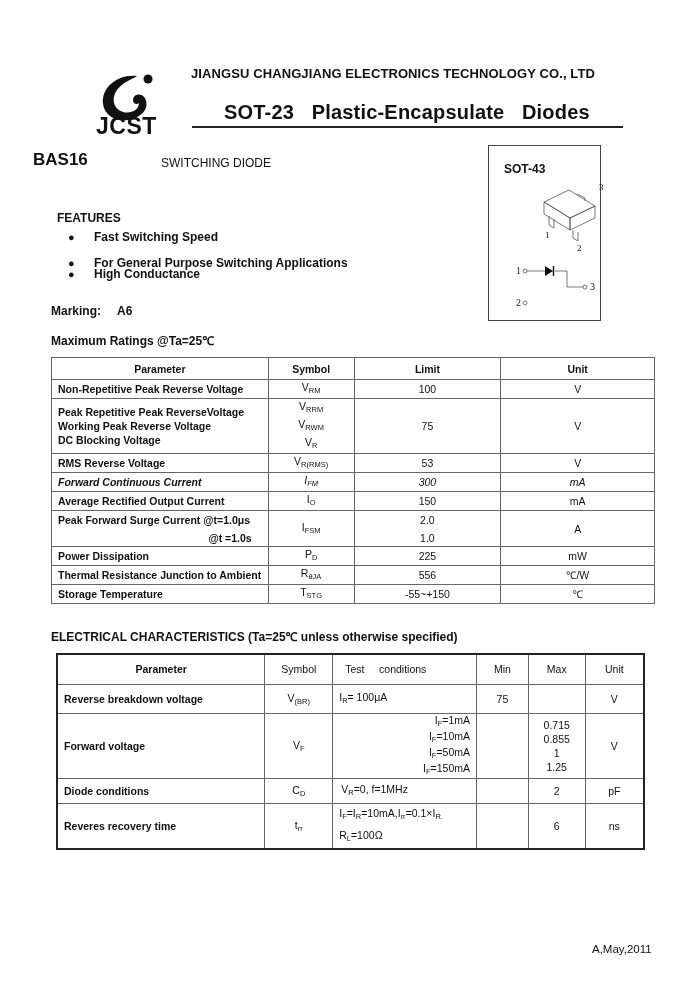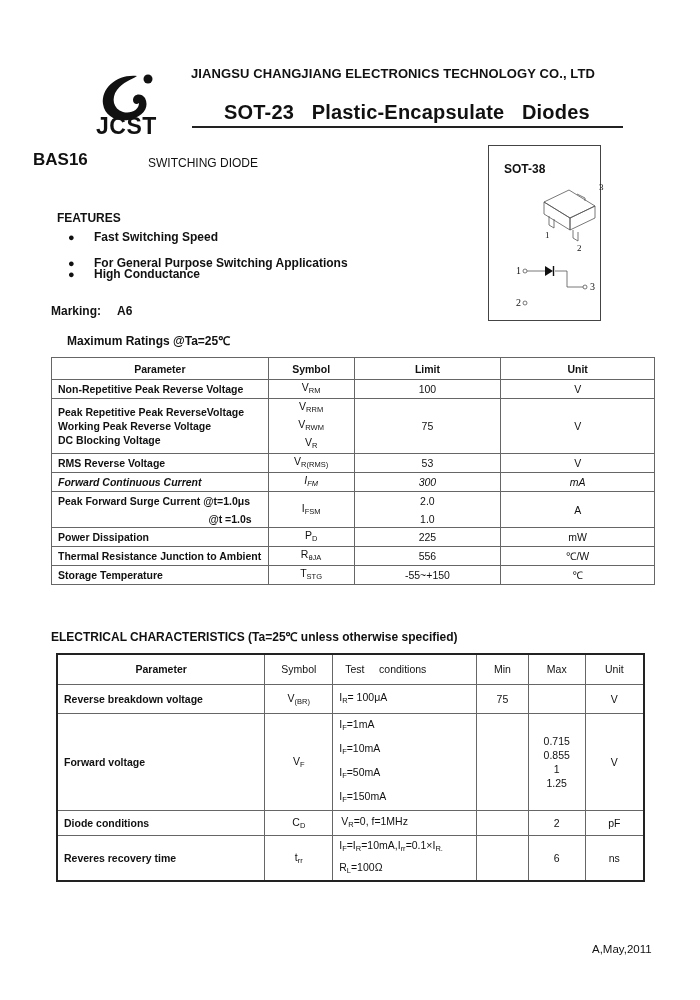--- a/index.html
+++ b/index.html
@@ -9,28 +9,28 @@
   .abs { position: absolute; }
 
   
   #logo { left: 95px; top: 58px; width: 70px; height: 80px; }
   #logo-text { left: 96px; top: 113px; font-size: 23px; font-weight: bold; letter-spacing: 0.5px; }
   #company { left: 191px; top: 66px; font-size: 13px; font-weight: bold; letter-spacing: 0.1px; text-align: center; }
   #doc-title { left: 224px; top: 101px; font-size: 20px; font-weight: bold; letter-spacing: 0.2px; word-spacing: 3px; }
   #title-rule { left: 192px; top: 126px; width: 431px; height: 1.5px; background: #222; }
 
   #part { left: 33px; top: 150px; font-size: 17px; font-weight: bold; }
-  #part-desc { left: 148px; top: 156px; font-size: 12px; }
+  #part-desc { left: 161px; top: 156px; font-size: 12px; }
 
   #features-h { left: 57px; top: 211px; font-size: 12px; font-weight: bold; }
   .feat { position: absolute; left: 68px; font-size: 12px; font-weight: bold; }
   .feat .bul { display: inline-block; width: 26px; font-size: 11px; }
   #marking { left: 51px; top: 304px; font-size: 12px; font-weight: bold; }
   #marking .val { margin-left: 16px; }
-  #maxr-h { left: 51px; top: 332px; font-size: 12px; font-weight: bold; margin-left: 16px; }
+  #maxr-h { left: 51px; top: 332px; font-size: 12px; font-weight: bold; }
 
   
   #pkg { left: 488px; top: 145px; width: 113px; height: 176px; border: 1px solid #444; }
   #pkg-title { left: 15px; top: 16px; font-size: 12px; font-weight: bold; position: absolute; }
   #pkg-svg { position: absolute; left: 0; top: 0; }
 
   
   table { border-collapse: collapse; position: absolute; font-size: 10.5px; }
   td, th { border: 1px solid #666; padding: 0 6px; vertical-align: middle; }
   th { font-weight: bold; font-size: 10.5px; }
@@ -98,21 +98,21 @@
       <line x1="38" y1="125" x2="56" y2="125"></line>
       <line x1="66" y1="125" x2="78" y2="125"></line>
       <line x1="78" y1="125" x2="78" y2="141"></line>
       <line x1="78" y1="141" x2="94" y2="141"></line>
       <circle cx="96" cy="141" r="2"></circle>
       <circle cx="36" cy="157" r="2"></circle>
     </g>
     <polygon points="56,120 56,130 64,125" fill="#111"></polygon>
     <line x1="64.5" y1="120" x2="64.5" y2="130" stroke="#111" stroke-width="1.4"></line>
   </svg>
-  <div id="pkg-title">SOT-38</div>
+  <div id="pkg-title">SOT-43</div>
   <span class="abs" style="left:110px;top:36px;font-size:9px;font-family:'Liberation Serif',serif;">3</span>
   <span class="abs" style="left:56px;top:84px;font-size:9px;font-family:'Liberation Serif',serif;">1</span>
   <span class="abs" style="left:88px;top:97px;font-size:9px;font-family:'Liberation Serif',serif;">2</span>
   <span class="abs" style="left:27px;top:119px;font-size:10px;font-family:'Liberation Serif',serif;">1</span>
   <span class="abs" style="left:101px;top:135px;font-size:10px;font-family:'Liberation Serif',serif;">3</span>
   <span class="abs" style="left:27px;top:151px;font-size:10px;font-family:'Liberation Serif',serif;">2</span>
 </div>
 
 <table id="t1">
   <colgroup>
@@ -172,20 +172,32 @@
       </tr>
       <tr style="height: 18px; font-style: italic;">
         <td class="p lh">
           <div>Forward Continuous Current</div>
         </td>
         <td class="c lh">
           <div><span><span>I</span><sub>FM</sub></span></div>
         </td>
         <td class="c lh">
           <div>300</div>
+        </td>
+        <td class="c">mA</td>
+      </tr>
+      <tr style="height: 19px;">
+        <td class="p lh">
+          <div>Average Rectified Output Current</div>
+        </td>
+        <td class="c lh">
+          <div><span><span>I</span><sub>O</sub></span></div>
+        </td>
+        <td class="c lh">
+          <div>150</div>
         </td>
         <td class="c">mA</td>
       </tr>
       <tr style="height: 36px;">
         <td class="p lh">
           <div>Peak Forward Surge Current @t=1.0μs</div>
           <div style="text-align: right; padding-right: 10px; margin-top: 4px;">@t =1.0s</div>
         </td>
         <td class="c lh">
           <div><span><span>I</span><sub>FSM</sub></span></div>
@@ -265,21 +277,21 @@
         </td>
         <td class="c">75</td>
         <td class="c" style="line-height: 14px;">
           <div></div>
         </td>
         <td class="c">V</td>
       </tr>
       <tr style="height: 58px;">
         <td class="p">Forward voltage</td>
         <td class="c"><span><span>V</span><sub>F</sub></span></td>
-        <td class="l" style="line-height: 21px;">
+        <td class="l" style="line-height: 13px; text-align: right;">
           <div><span><span>I</span><sub>F</sub></span><span>=1mA</span></div>
           <div><span><span>I</span><sub>F</sub></span><span>=10mA</span></div>
           <div><span><span>I</span><sub>F</sub></span><span>=50mA</span></div>
           <div><span><span>I</span><sub>F</sub></span><span>=150mA</span></div>
         </td>
         <td class="c"></td>
         <td class="c" style="line-height: 14px;">
           <div>0.715</div>
           <div>0.855</div>
           <div>1</div>

